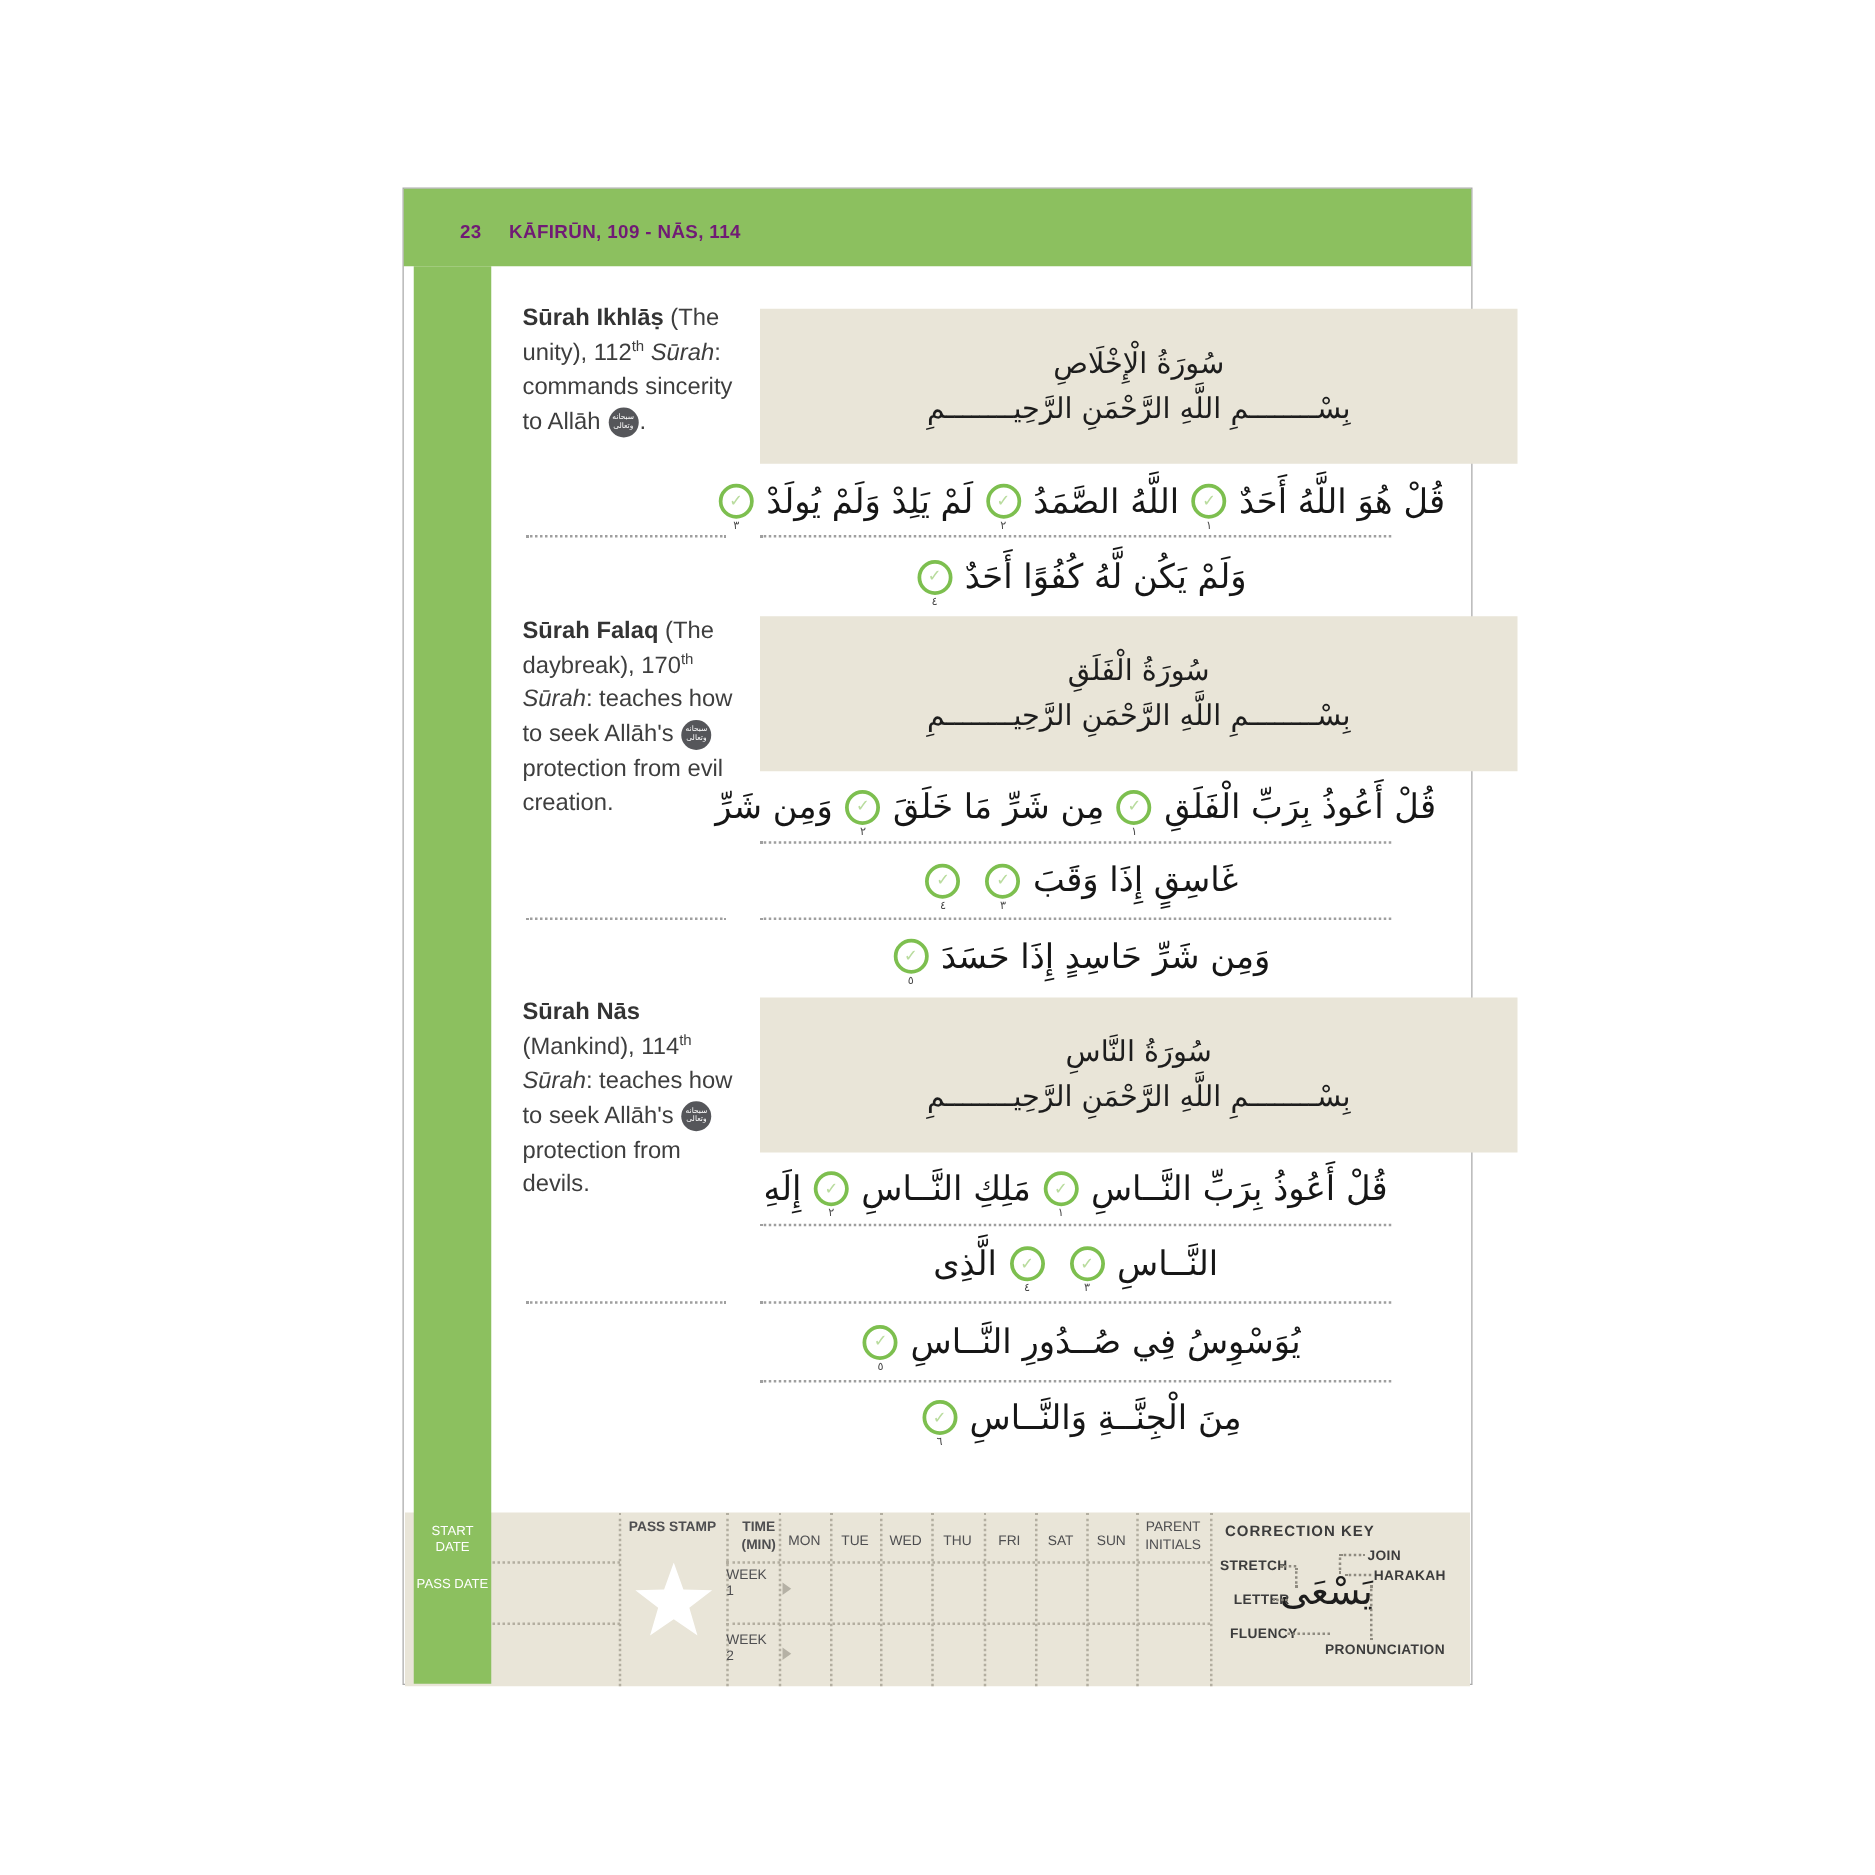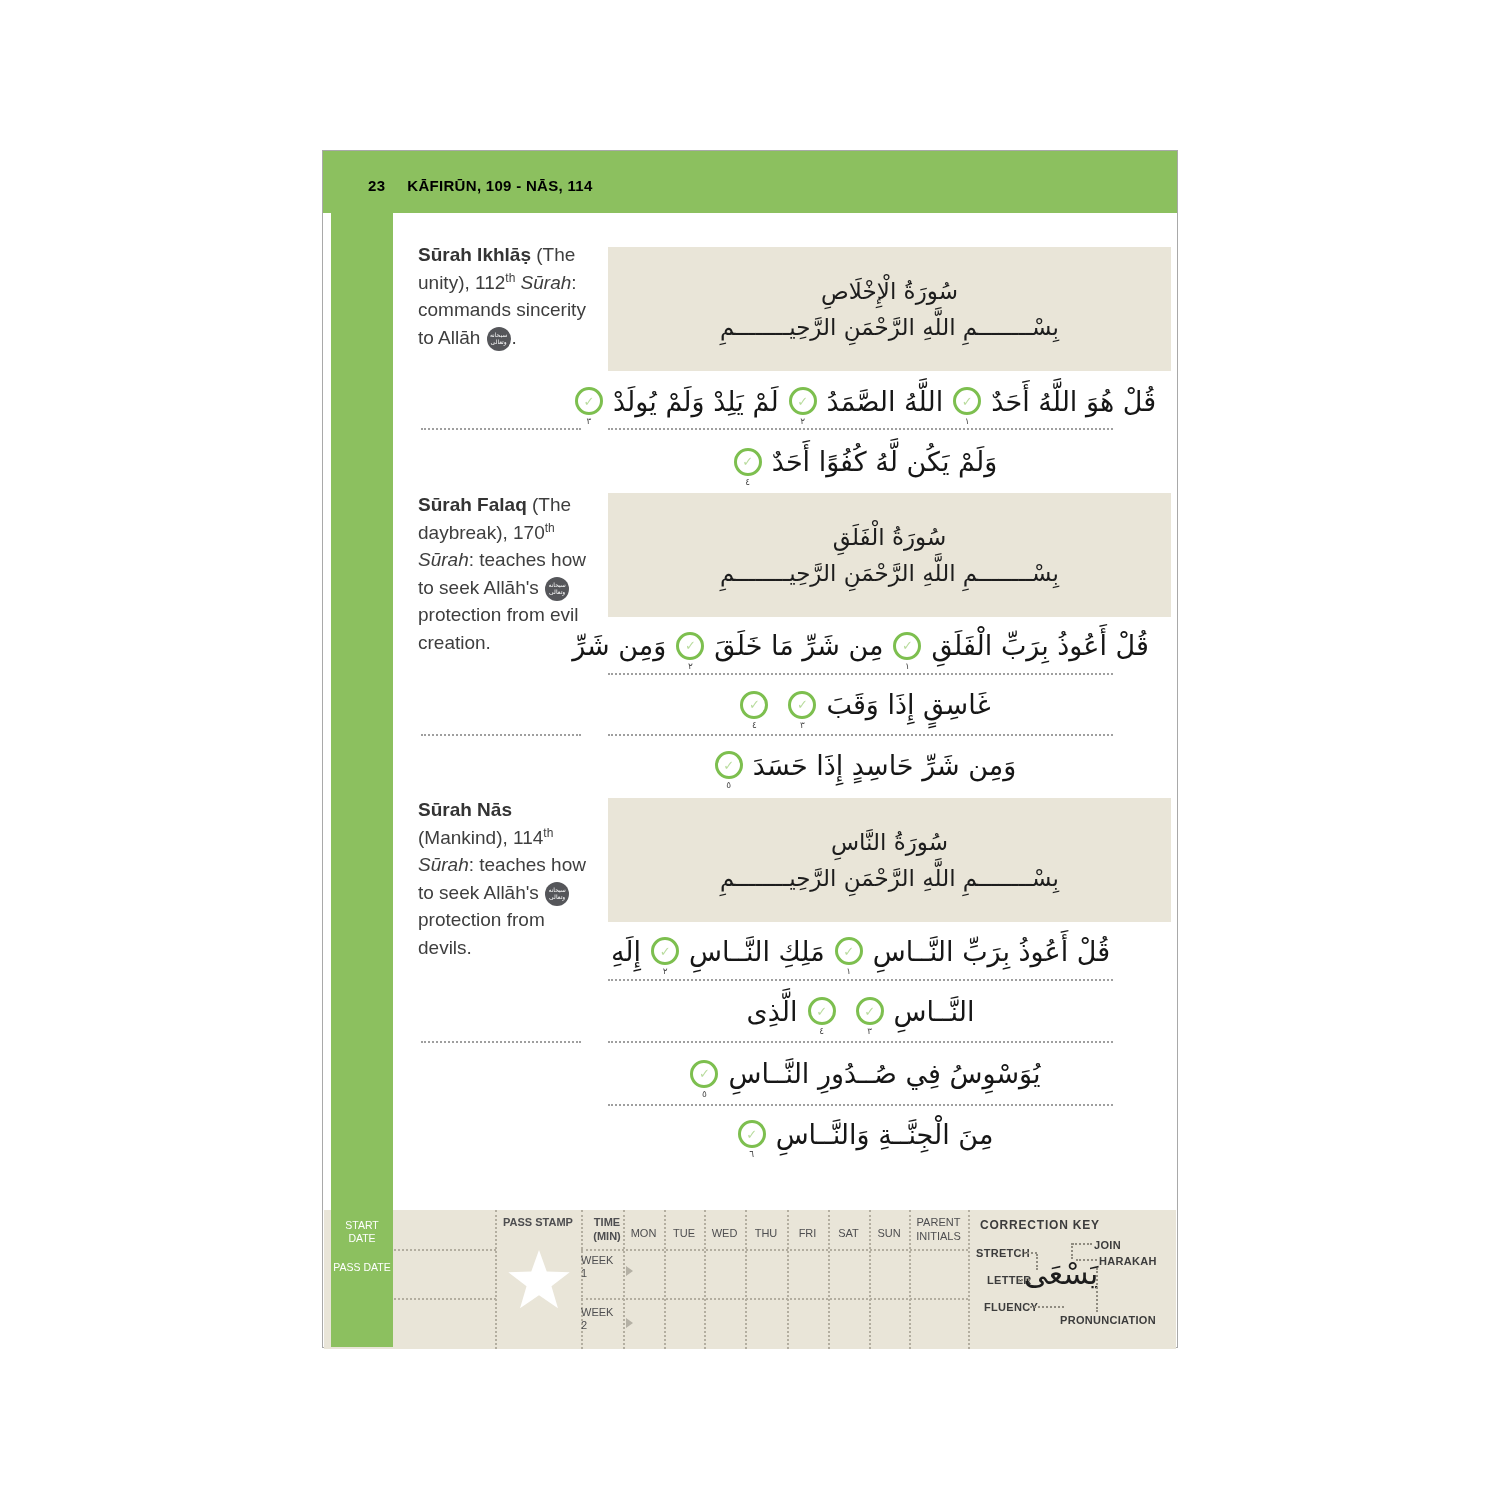--- a/index.html
+++ b/index.html
@@ -1,35 +1,35 @@
 <!DOCTYPE html>
 <html><head>
 <meta charset="utf-8">
 <style>
   html,body{margin:0;padding:0;}
   body{width:1500px;height:1500px;background:#ffffff;position:relative;
        font-family:"Liberation Sans",sans-serif;}
   .page{position:absolute;left:322px;top:150px;width:856px;height:1198px;
         background:#ffffff;border:1px solid #a9a9a9;box-sizing:border-box;}
   .pheader{position:absolute;top:0;left:0;right:0;height:62px;background:#8cc05f;}
-  .htext{position:absolute;left:45px;top:26px;color:#000000;font-size:15px;font-weight:700;letter-spacing:.3px;text-align:right;}
+  .htext{position:absolute;left:45px;top:26px;color:#701a75;font-size:15px;font-weight:700;letter-spacing:.3px;text-align:right;}
   .pagenum{margin-right:22px;}
   .sidestrip{position:absolute;left:8px;top:62px;bottom:0;width:62px;background:#8cc05f;z-index:2;}
   
   .desc{position:absolute;left:95px;width:180px;font-size:19px;color:#3e3e3e;line-height:1.45;}
   .desc .b{font-weight:700;color:#343434;}
   .desc .i{font-style:italic;}
   .desc sup{font-size:12px;}
   .swt{display:inline-flex;flex-direction:column;justify-content:center;align-items:center;
        width:24px;height:24px;border-radius:50%;background:#55565a;color:#fff;
        font-size:6px;line-height:1.15;vertical-align:middle;margin:0 1px;
        font-family:"DejaVu Sans",sans-serif;}
   
   .ar{font-family:"DejaVu Sans",sans-serif;direction:rtl;}
-  .ablock{position:absolute;left:285px;width:563px;height:124px;background:#e9e5d8;
+  .ablock{position:absolute;left:285px;width:606px;height:124px;background:#e9e5d8;
           display:flex;flex-direction:column;justify-content:center;align-items:center;}
   .atitle{font-size:23px;color:#1d1d1d;margin-bottom:10px;}
   .abismi{font-size:23px;color:#1d1d1d;}
   .vrow{position:absolute;left:285px;width:505px;display:flex;direction:rtl;
         justify-content:center;align-items:center;font-size:27px;color:#161616;
         font-family:"DejaVu Sans",sans-serif;white-space:nowrap;}
   .ayah{position:relative;width:28px;height:28px;margin:0 10px;flex:0 0 auto;}
   .ring{display:flex;justify-content:center;align-items:center;width:22px;height:22px;
         border:3px solid #7dbf4f;border-radius:50%;box-sizing:content-box;}
   .tick{color:#b9dc9e;font-size:13px;font-weight:700;font-family:"DejaVu Sans",sans-serif;}

